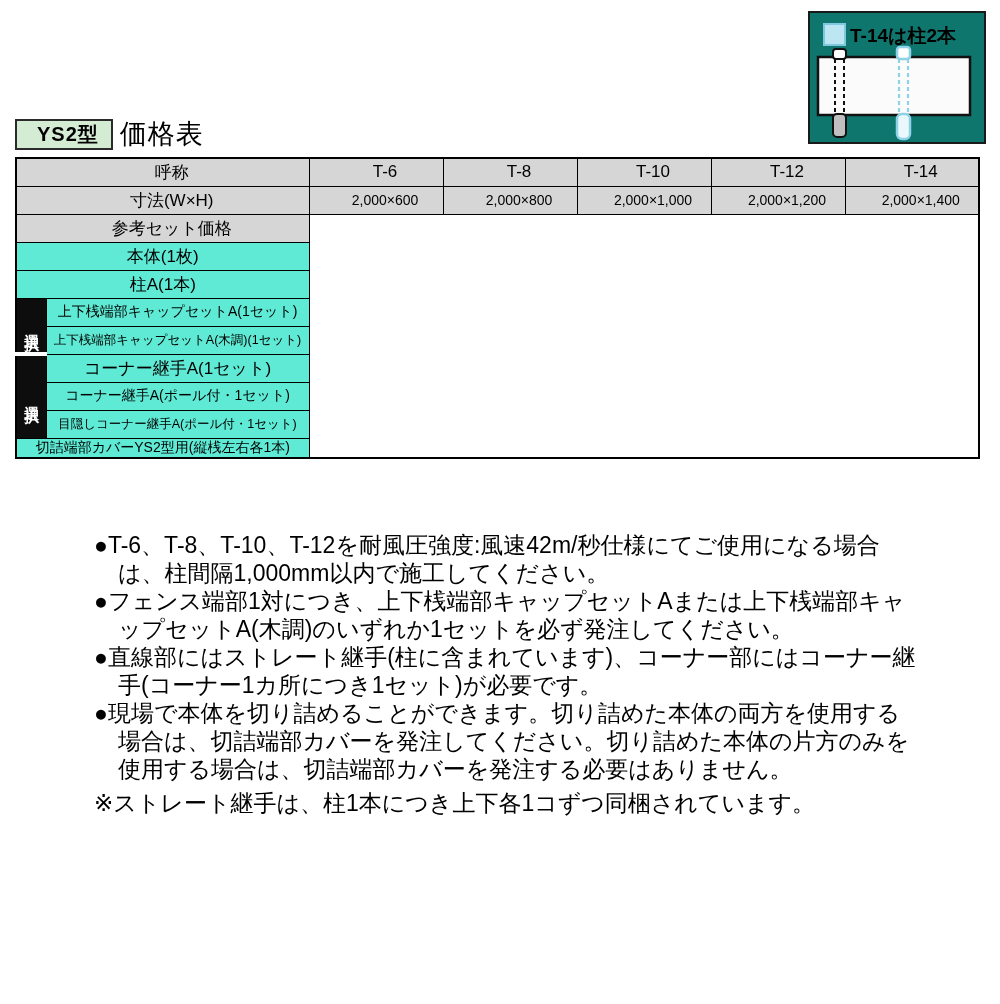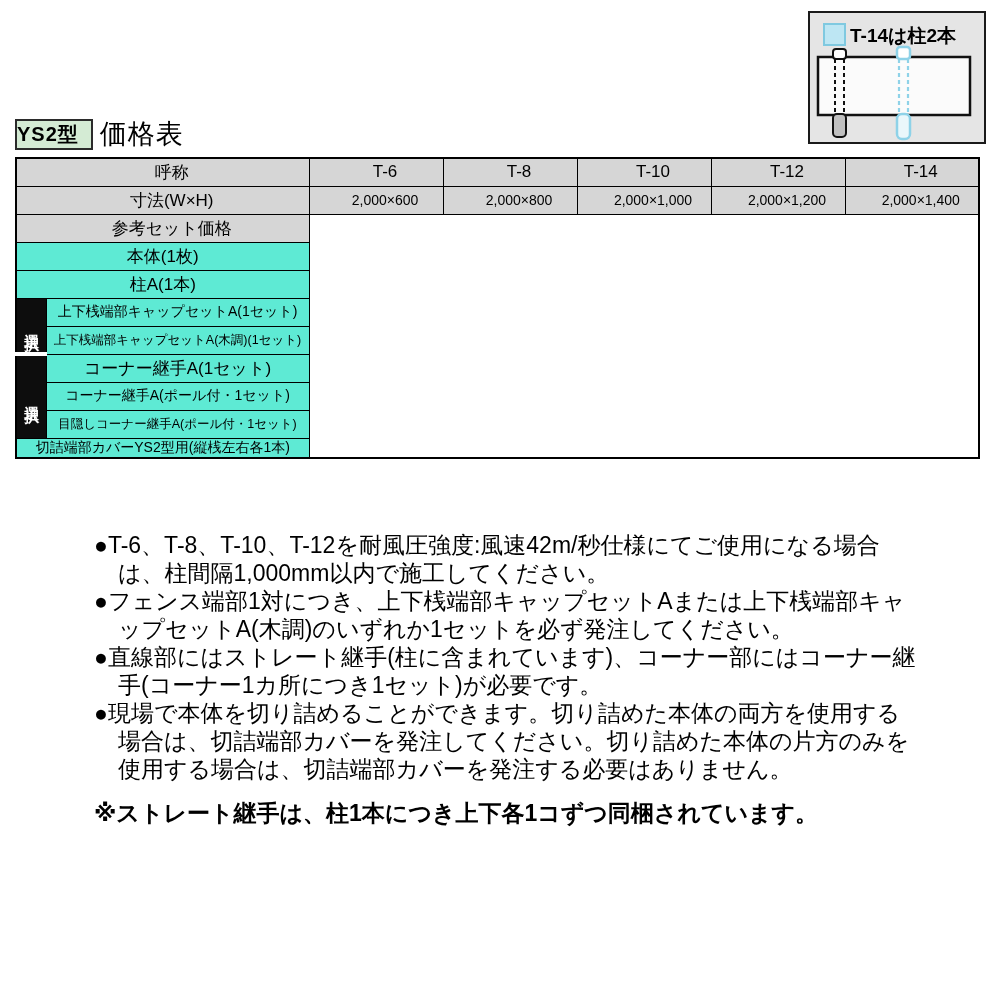--- a/index.html
+++ b/index.html
@@ -5,33 +5,33 @@
   html,body{margin:0;padding:0;}
   body{
     width:1000px;height:1004px;position:relative;background:#ffffff;
     font-family:"Liberation Sans","DejaVu Sans",sans-serif;color:#000;
     overflow:hidden;
   }
 
   
   .diagram-box{
     position:absolute;left:808px;top:11px;width:178px;height:133px;
-    border:2px solid #1a1a1a;box-sizing:border-box;background:#e5e5e5;
+    border:2px solid #1a1a1a;box-sizing:border-box;background:#0f766e;
   }
   .diagram-box svg{display:block;}
 
   
   .heading-row{
     position:absolute;left:15px;top:118px;height:32px;
     display:flex;align-items:center;
   }
   .model-badge{
     background:#d4ebd4;border:2px solid #2b2b2b;
     font-size:20px;font-weight:bold;line-height:1;
-    padding:3px 12px 4px 0;letter-spacing:1px;
+    padding:3px 12px 4px 20px;letter-spacing:1px;
   }
   .page-title{
     font-size:27px;font-weight:normal;margin-left:7px;letter-spacing:1px;
   }
 
   
   .price-table{
     position:absolute;left:15px;top:157px;
     border-collapse:collapse;table-layout:fixed;
     border:2px solid #000;
@@ -55,21 +55,21 @@
   .price-table td.tall{height:16px;}
   .price-table td.empty-area{background:#fff;}
 
   
   .notes{
     position:absolute;left:94px;top:531px;width:824px;
     font-size:23px;line-height:28px;letter-spacing:0;
   }
   .notes .notes-heading{margin:0 0 1px 0;}
   .notes .bullet{padding-left:24px;text-indent:-24px;margin:0;}
-  .notes .footnote{margin:16px 0 0 0;padding-left:27px;text-indent:-27px;font-weight:bold;}
+  .notes .footnote{margin:6px 0 0 0;padding-left:27px;text-indent:-27px;}
 </style>
 </head>
 <body>
 
 <div class="diagram-box">
   <svg width="174" height="129" viewBox="0 0 174 129">
 
     <rect x="14" y="11" width="21" height="21" stroke="#7fc9e0" stroke-width="2" fill="#bde6f3"></rect>
     <text x="40" y="29" font-size="19" font-weight="bold" fill="#000">T-14は柱2本</text>
 

